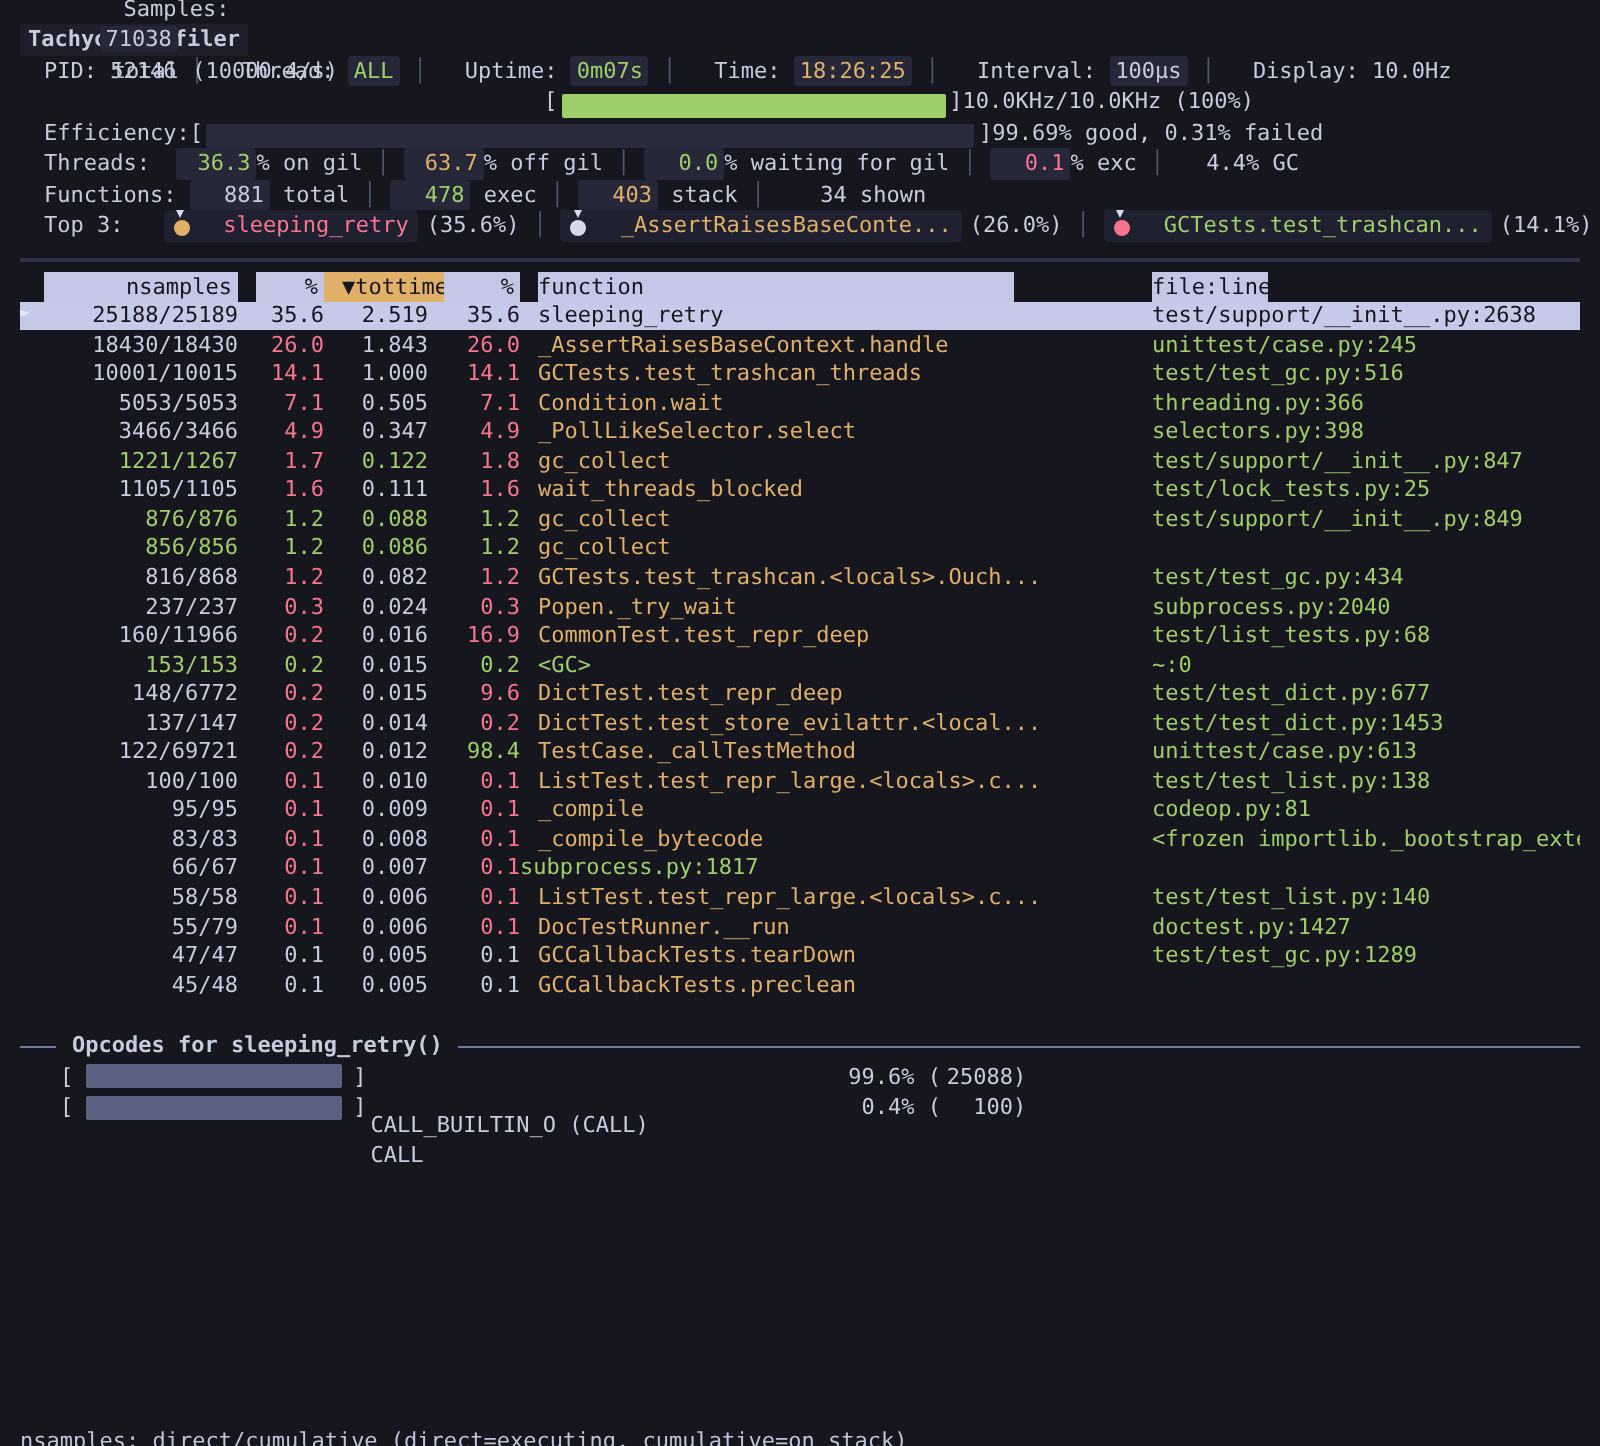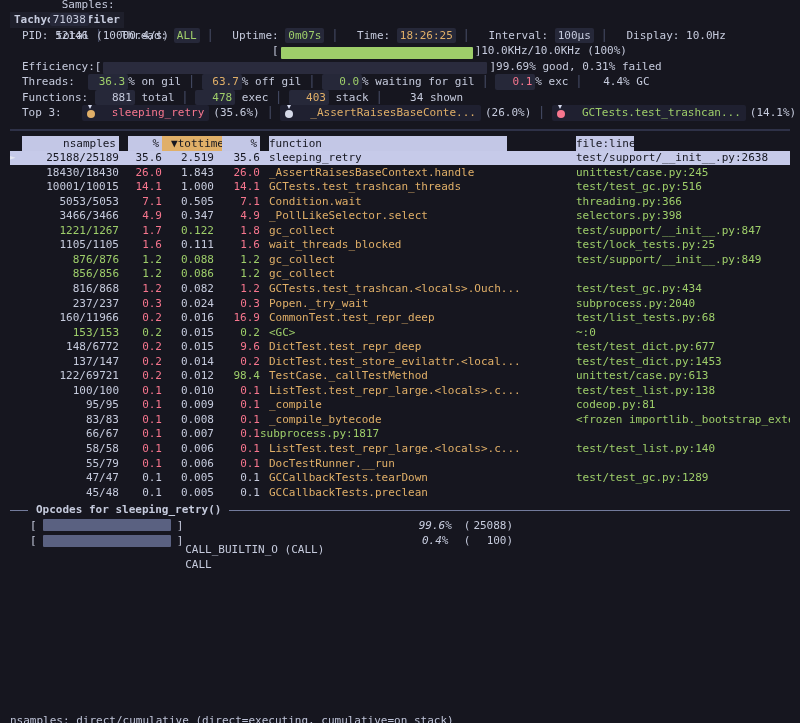--- a/index.html
+++ b/index.html
@@ -51,30 +51,30 @@
   .hc { background:#c3c7e6; color:#15161f; }
   .hc.sorted { background:#e0af68; }
   .h1 { display:block; text-align:right; padding-right:3px; }
   .h2 { display:inline-block; width:34px; text-align:right; padding-right:3px; box-sizing:border-box; }
   .h3 { display:inline-block; width:66px; text-align:right; padding-right:4px; box-sizing:border-box; }
   .h4 { display:inline-block; width:38px; text-align:right; padding-right:3px; box-sizing:border-box; }
   .h5 { display:block; width:238px; }
   .h6 { display:inline-block; width:58px; }
   .trow.selected { background:#c6cae9; color:#15161f; }
 
-  .opshead { display:flex; align-items:center; height:15px; margin-top:3px;justify-content:flex-end; }
+  .opshead { display:flex; align-items:center; height:15px; margin-top:16px;justify-content:flex-end; }
   .dash { border-top:1px solid #737b9c; height:0; }
   .dash.l { width:18px; }
   .dash.r { flex:1; }
   .opshead .t { padding:0 8px; font-weight:bold; }
   .oprow { display:flex; align-items:center; height:15.5px; margin-left:20px; white-space:pre; }
   .obar { width:128px; height:12px; margin:0 6px; border-radius:1px; background:#5a6181; overflow:hidden; }
   .obar .fill { height:100%; background:#ced3f2; }
   .opname { display:inline-block; width:228px; padding-left:2px;margin-top:48px; }
-  .oppct { display:inline-block; width:44px; text-align:center;font-style:italic; }
+  .oppct { display:inline-block; width:44px; text-align:right; }
   .opcount { display:inline-block; width:36px; text-align:right; }
 
   .footer { position:absolute; left:10px; top:677px; white-space:pre; line-height:17.5px; color:#bfc4d8; }
 </style>
 </head>
 <body>
 
 <div class="screen">
 
   <div class="hline">
@@ -370,20 +370,21 @@
         <span class="c5 amber">ListTest.test_repr_large.&lt;locals&gt;.c...</span>
         <span class="c6 green">test/test_list.py:140</span>
       </div>
       <div class="trow">
         <span class="g"></span>
         <span class="c1 fg">55/79</span>
         <span class="c2 red">0.1</span>
         <span class="c3 fg">0.006</span>
         <span class="c4 red">0.1</span>
         <span class="c5 amber">DocTestRunner.__run</span>
+        <span class="c6 green">doctest.py:1427</span>
       </div>
       <div class="trow">
         <span class="g"></span>
         <span class="c1 fg">47/47</span>
         <span class="c2 fg">0.1</span>
         <span class="c3 fg">0.005</span>
         <span class="c4 fg">0.1</span>
         <span class="c5 amber">GCCallbackTests.tearDown</span>
         <span class="c6 green">test/test_gc.py:1289</span>
       </div>

